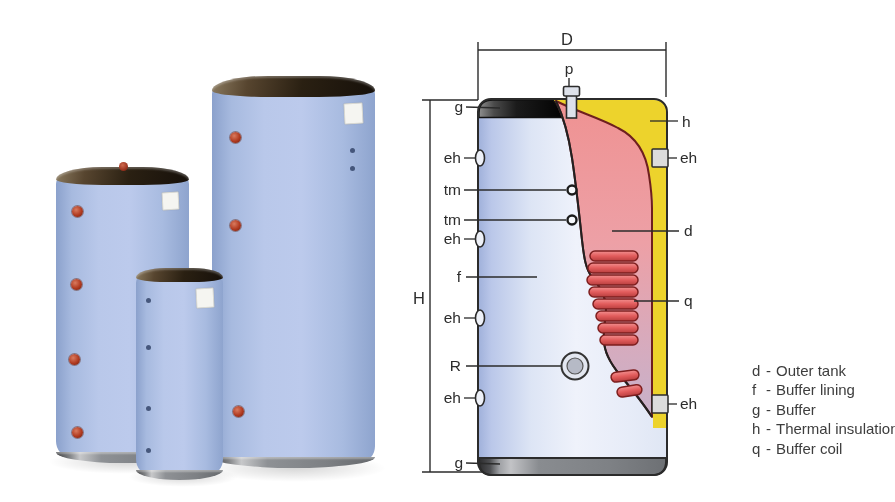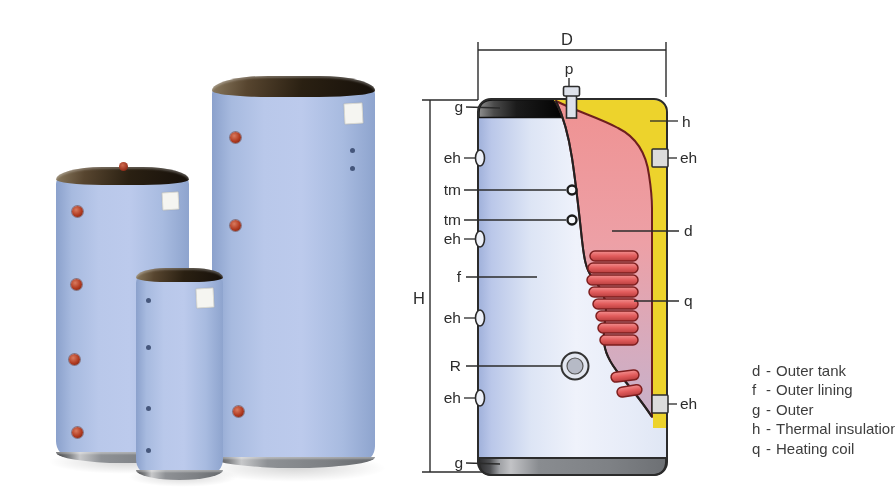--- a/index.html
+++ b/index.html
@@ -262,32 +262,32 @@
 
   <div class="legend">
     <div class="legend-row">
       <span class="lg-key">d</span>
       <span class="lg-sep">-</span>
       <span class="lg-desc">Outer tank</span>
     </div>
     <div class="legend-row">
       <span class="lg-key">f</span>
       <span class="lg-sep">-</span>
-      <span class="lg-desc">Outer lining</span>
+      <span class="lg-desc">Buffer lining</span>
     </div>
     <div class="legend-row">
       <span class="lg-key">g</span>
       <span class="lg-sep">-</span>
-      <span class="lg-desc">Outer</span>
+      <span class="lg-desc">Buffer</span>
     </div>
     <div class="legend-row">
       <span class="lg-key">h</span>
       <span class="lg-sep">-</span>
       <span class="lg-desc">Thermal insulation</span>
     </div>
     <div class="legend-row">
       <span class="lg-key">q</span>
       <span class="lg-sep">-</span>
-      <span class="lg-desc">Heating coil</span>
+      <span class="lg-desc">Buffer coil</span>
     </div>
   </div>
 
 </div>
 
 </body></html>

